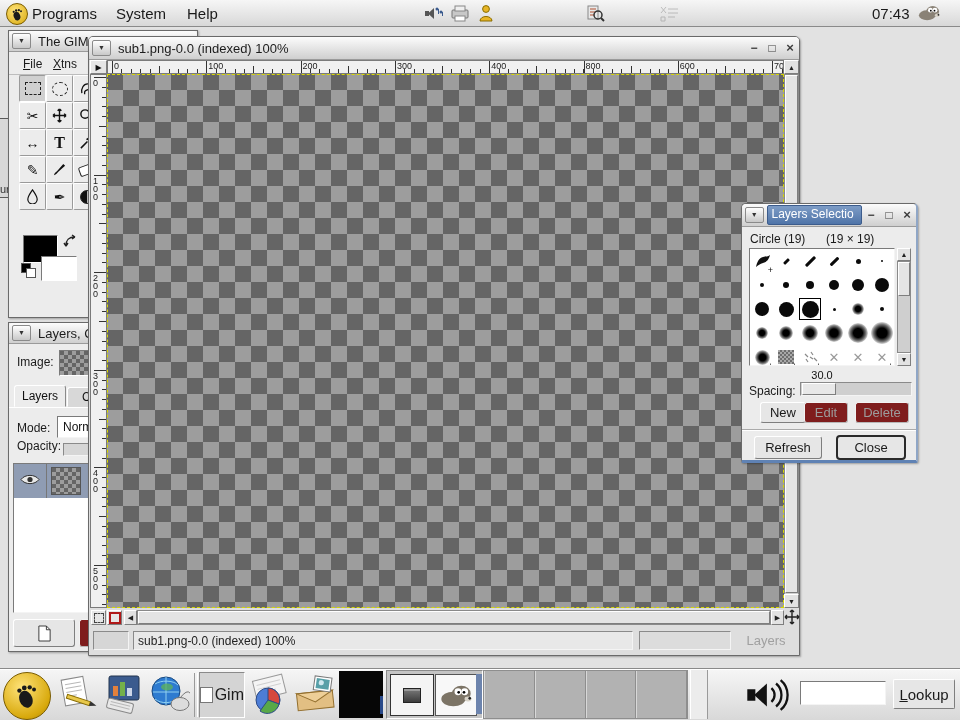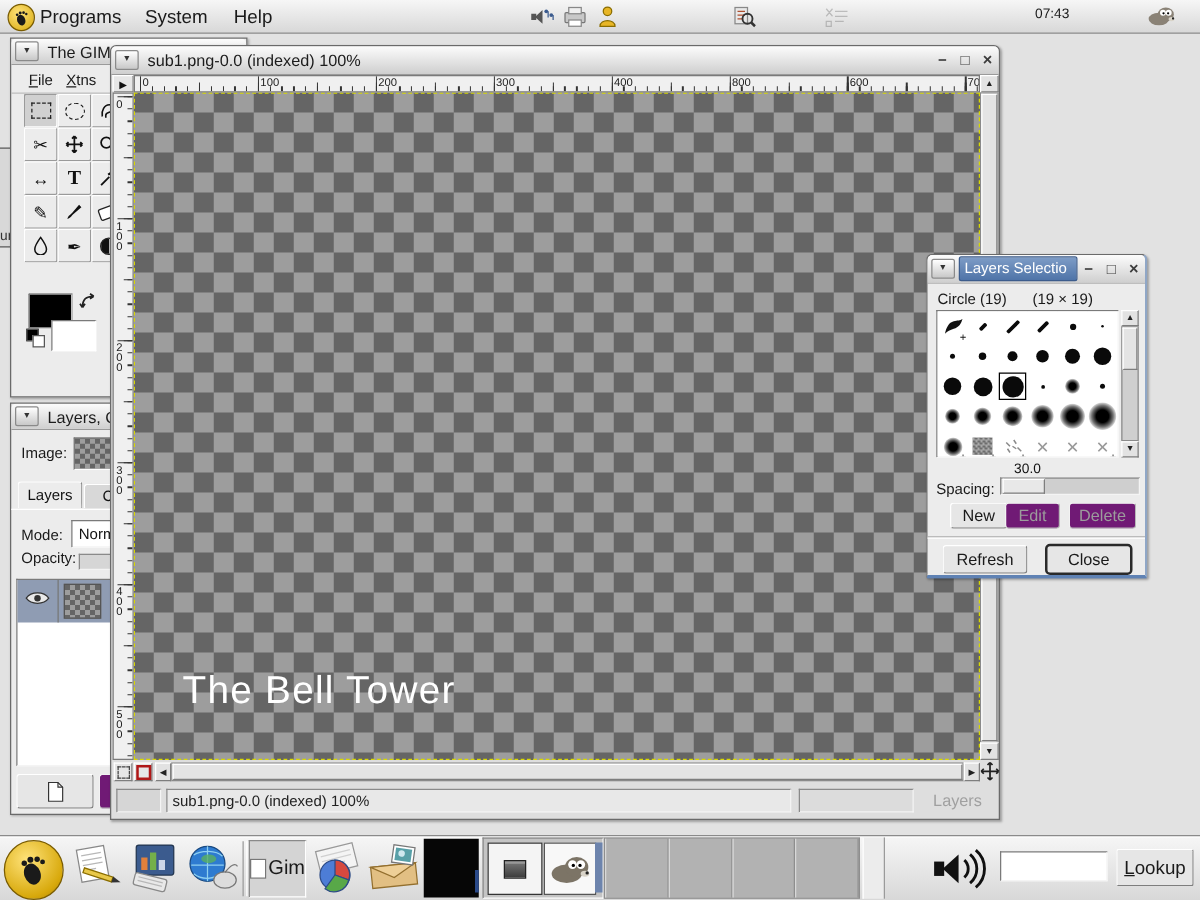--- a/index.html
+++ b/index.html
@@ -7,21 +7,21 @@
   .win{position:absolute;background:#ececec;border:1px solid #6a6a6a;box-shadow:1px 1px 2px rgba(0,0,0,.3);box-sizing:border-box}
   .tbar{position:relative;height:20px;background:linear-gradient(#fcfcfc,#cfcfcf);border-bottom:1px solid #9a9a9a;border-radius:4px 4px 0 0;display:flex;align-items:center}
   .chev{width:17px;height:14px;margin:2px 3px;background:linear-gradient(#fff,#c8c8c8);border:1px solid #8a8a8a;border-radius:2px;font-size:7px;line-height:13px;text-align:center;color:#333}
   .wtitle{font-size:13px;color:#1c1c1c;padding-left:4px;white-space:nowrap;overflow:hidden}
   .tbtns{margin-left:auto;display:flex;align-items:center}
   .tbtn{width:18px;height:16px;text-align:center;font-size:12px;font-weight:bold;color:#3c3c3c;line-height:16px}
   .sunken{background:#fff;border:1px solid;border-color:#7a7a7a #f4f4f4 #f4f4f4 #7a7a7a;box-sizing:border-box}
   .sunkflat{background:#d6d6d6;border:1px solid;border-color:#8a8a8a #f4f4f4 #f4f4f4 #8a8a8a;box-sizing:border-box}
   .raised{background:#e6e6e6;border:1px solid;border-color:#fff #7e7e7e #7e7e7e #fff;box-sizing:border-box}
   .btn{position:absolute;display:flex;align-items:center;justify-content:center;font-size:13px;background:#e6e6e6;border:1px solid;border-color:#fff #7e7e7e #7e7e7e #fff;border-radius:3px;box-sizing:border-box;color:#1a1a1a}
-  .btn.disabled{color:#9c9c9c;border-color:#f2f2f2 #b8b8b8 #b8b8b8 #f2f2f2;background:#701a75}
+  .btn.disabled{color:#9c9c9c;border-color:#f2f2f2 #b8b8b8 #b8b8b8 #f2f2f2;background:#7f1d1d}
   .btn.focusring{border:2px solid #2a2a2a;border-radius:4px}
   .checker{background-color:#808080;background-image:conic-gradient(#9d9d9d 25%,#656565 0 50%,#9d9d9d 0 75%,#656565 0);background-size:32px 32px}
   .checker-sm{background-color:#808080;background-image:conic-gradient(#9d9d9d 25%,#656565 0 50%,#9d9d9d 0 75%,#656565 0);background-size:8px 8px}
   .ruler{position:absolute;background:#f0f0f0;border:1px solid #7a7a7a;box-sizing:border-box;overflow:hidden;font-size:9px;color:#222}
   .rlabel{position:absolute;line-height:9px}
   .tool-cell{width:27px;height:27px;background:#ececec;border:1px solid;border-color:#fff #9a9a9a #9a9a9a #fff;display:flex;align-items:center;justify-content:center;font-size:14px;box-sizing:border-box;border-radius:2px}
   .tool-cell.active{background:#d0d0d0;border-color:#9a9a9a #fff #fff #9a9a9a}
   .tb-rect{width:14px;height:11px;border:1px dashed #222}
   .tb-ell{width:14px;height:12px;border:1px dashed #222;border-radius:50%}
   .tb-eraser{width:13px;height:8px;background:#fff;border:1px solid #222;border-radius:2px;transform:rotate(-20deg)}
@@ -229,21 +229,20 @@
 0
 0</span>
         <span class="rlabel" style="left: 2px; top: 492px; white-space: pre; line-height: 8px;">5
 0
 0</span>
       </div>
 
     <div style="position:absolute;left:18px;top:37px;width:677px;height:534px;background:#9a9a9a;overflow:hidden">
       <div class="checker" style="position:absolute;inset:0">
         <div style="position:absolute;inset:0;border:1px dashed #d8d800;box-sizing:border-box"></div>
-        <div style="position:absolute;left:39px;top:460px;font-size:31px;color:#fff;letter-spacing:1px">The Bell Tower</div>
       </div>
     </div>
 
     <div class="sb-track" style="left:695px;top:37px;width:15px;height:534px"></div>
     <div class="sb-thumb" style="left:696px;top:38px;width:13px;height:518px"></div>
     <div class="sb-arrow" style="left:695px;top:557px;width:15px;height:14px">▼</div>
 
     <div class="raised" style="position:absolute;left:2px;top:573px;width:15px;height:15px;display:flex;align-items:center;justify-content:center">
         <span style="width:8px;height:8px;border:1px dashed #444"></span>
       </div>
@@ -453,21 +452,21 @@
           <path d="M5 5 h6 M5 8 h6 M5 11 h4" stroke="#b05030" stroke-width="1"></path>
           <circle cx="13" cy="11" r="4" fill="none" stroke="#333" stroke-width="1.5"></circle>
           <path d="M16 14 l3 3" stroke="#333" stroke-width="2"></path>
         </svg>
     </span>
     <span style="position:absolute;left:658px;top:4px;opacity:.35">
       <svg width="24" height="19" viewBox="0 0 24 19">
           <path d="M3 3 l5 6 M8 3 l-5 6 M10 5 h10 M10 9 h10 M10 13 h7 M3 13 h4 v4 h-4 Z" stroke="#666" fill="none"></path>
         </svg>
     </span>
-    <span style="position:absolute;left:828px;top:5px;font-size:11px;color:#1a1a1a">07:43</span>
+    <span style="position:absolute;left:872px;top:5px;font-size:15px;color:#1a1a1a">07:43</span>
     <span style="position:absolute;left:918px;top:4px">
       <svg width="22" height="17" viewBox="0 0 24 18">
           <ellipse cx="10" cy="12" rx="9" ry="5.5" fill="#8a8276"></ellipse>
           <ellipse cx="16" cy="8" rx="7" ry="6" fill="#8a8276"></ellipse>
           <circle cx="13.5" cy="6.5" r="2.6" fill="#fff"></circle>
           <circle cx="18.5" cy="6.5" r="2.6" fill="#fff"></circle>
           <circle cx="14" cy="7" r="1" fill="#000"></circle>
           <circle cx="18" cy="7" r="1" fill="#000"></circle>
           <ellipse cx="21" cy="12" rx="2.6" ry="1.8" fill="#d8d3c8"></ellipse>
           <circle cx="22.3" cy="11.5" r="1" fill="#222"></circle>

